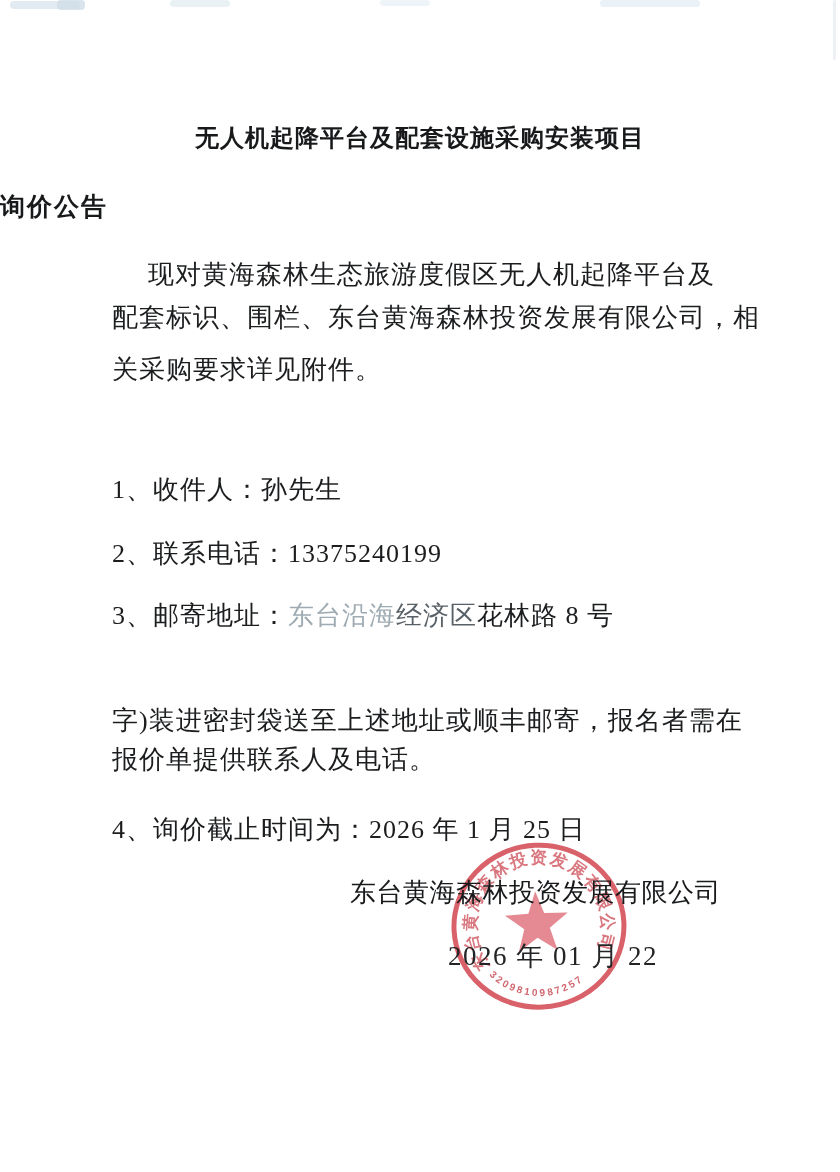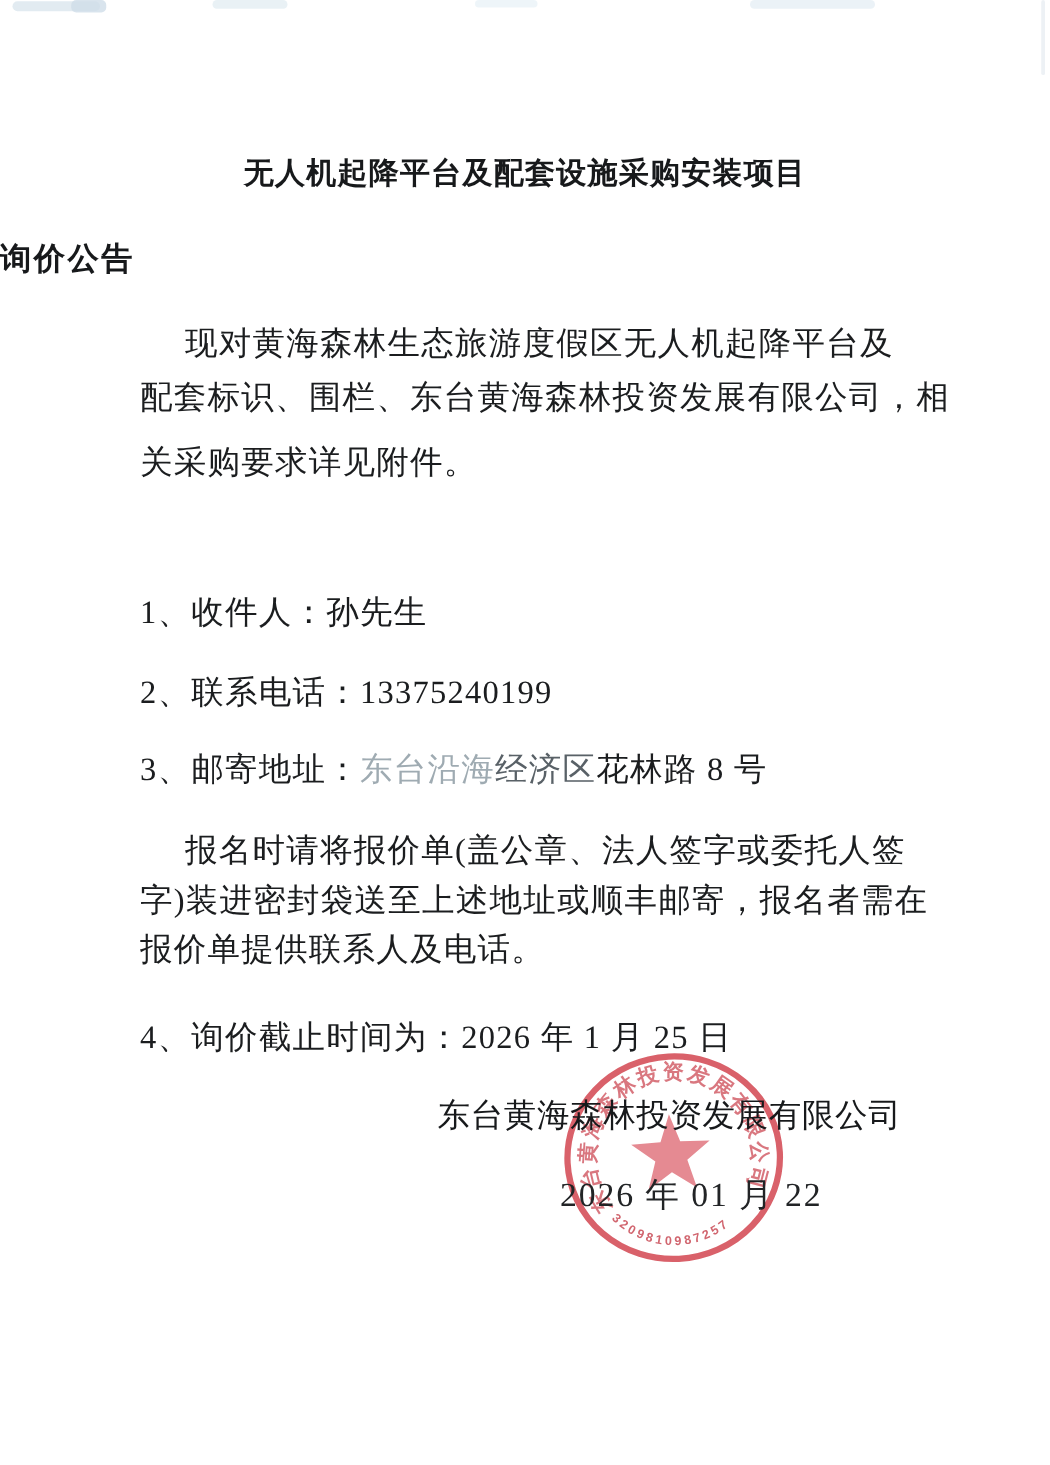--- a/index.html
+++ b/index.html
@@ -112,21 +112,20 @@
   <div class="abs body-line flush" style="top:300px;">配套标识、围栏、东台黄海森林投资发展有限公司，相</div>
   <div class="abs body-line flush" style="top:352px;">关采购要求详见附件。</div>
 
 
   <div class="abs body-line flush" style="top:472px;">1、收件人：孙先生</div>
   <div class="abs body-line flush" style="top:536px;">2、联系电话：13375240199</div>
   <div class="abs body-line flush" style="top:598px;">
     <span>3、邮寄地址：</span><span class="faded-light">东台沿海</span><span class="faded-medium">经济区</span><span>花林路 8 号</span>
   </div>
 
-  <div class="abs body-line indent" style="top:663px;">报名时请将报价单(盖公章、法人签字或委托人签</div>
   <div class="abs body-line flush" style="top:742px;">报价单提供联系人及电话。</div>
   <div class="abs body-line flush" style="top:703px;">字)装进密封袋送至上述地址或顺丰邮寄，报名者需在</div>
 
   <div class="abs body-line flush" style="top:812px;">4、询价截止时间为：2026 年 1 月 25 日</div>
 
   <svg class="stamp" viewBox="0 0 188 178">
     <defs>
       <path id="arcTop" d="M 41.4 126.8 A 63 63 0 1 1 140.6 126.8" fill="none"></path>
       <path id="arcBottom" d="M 30.4 123 A 70 70 0 0 0 151.6 123" fill="none"></path>
     </defs>

